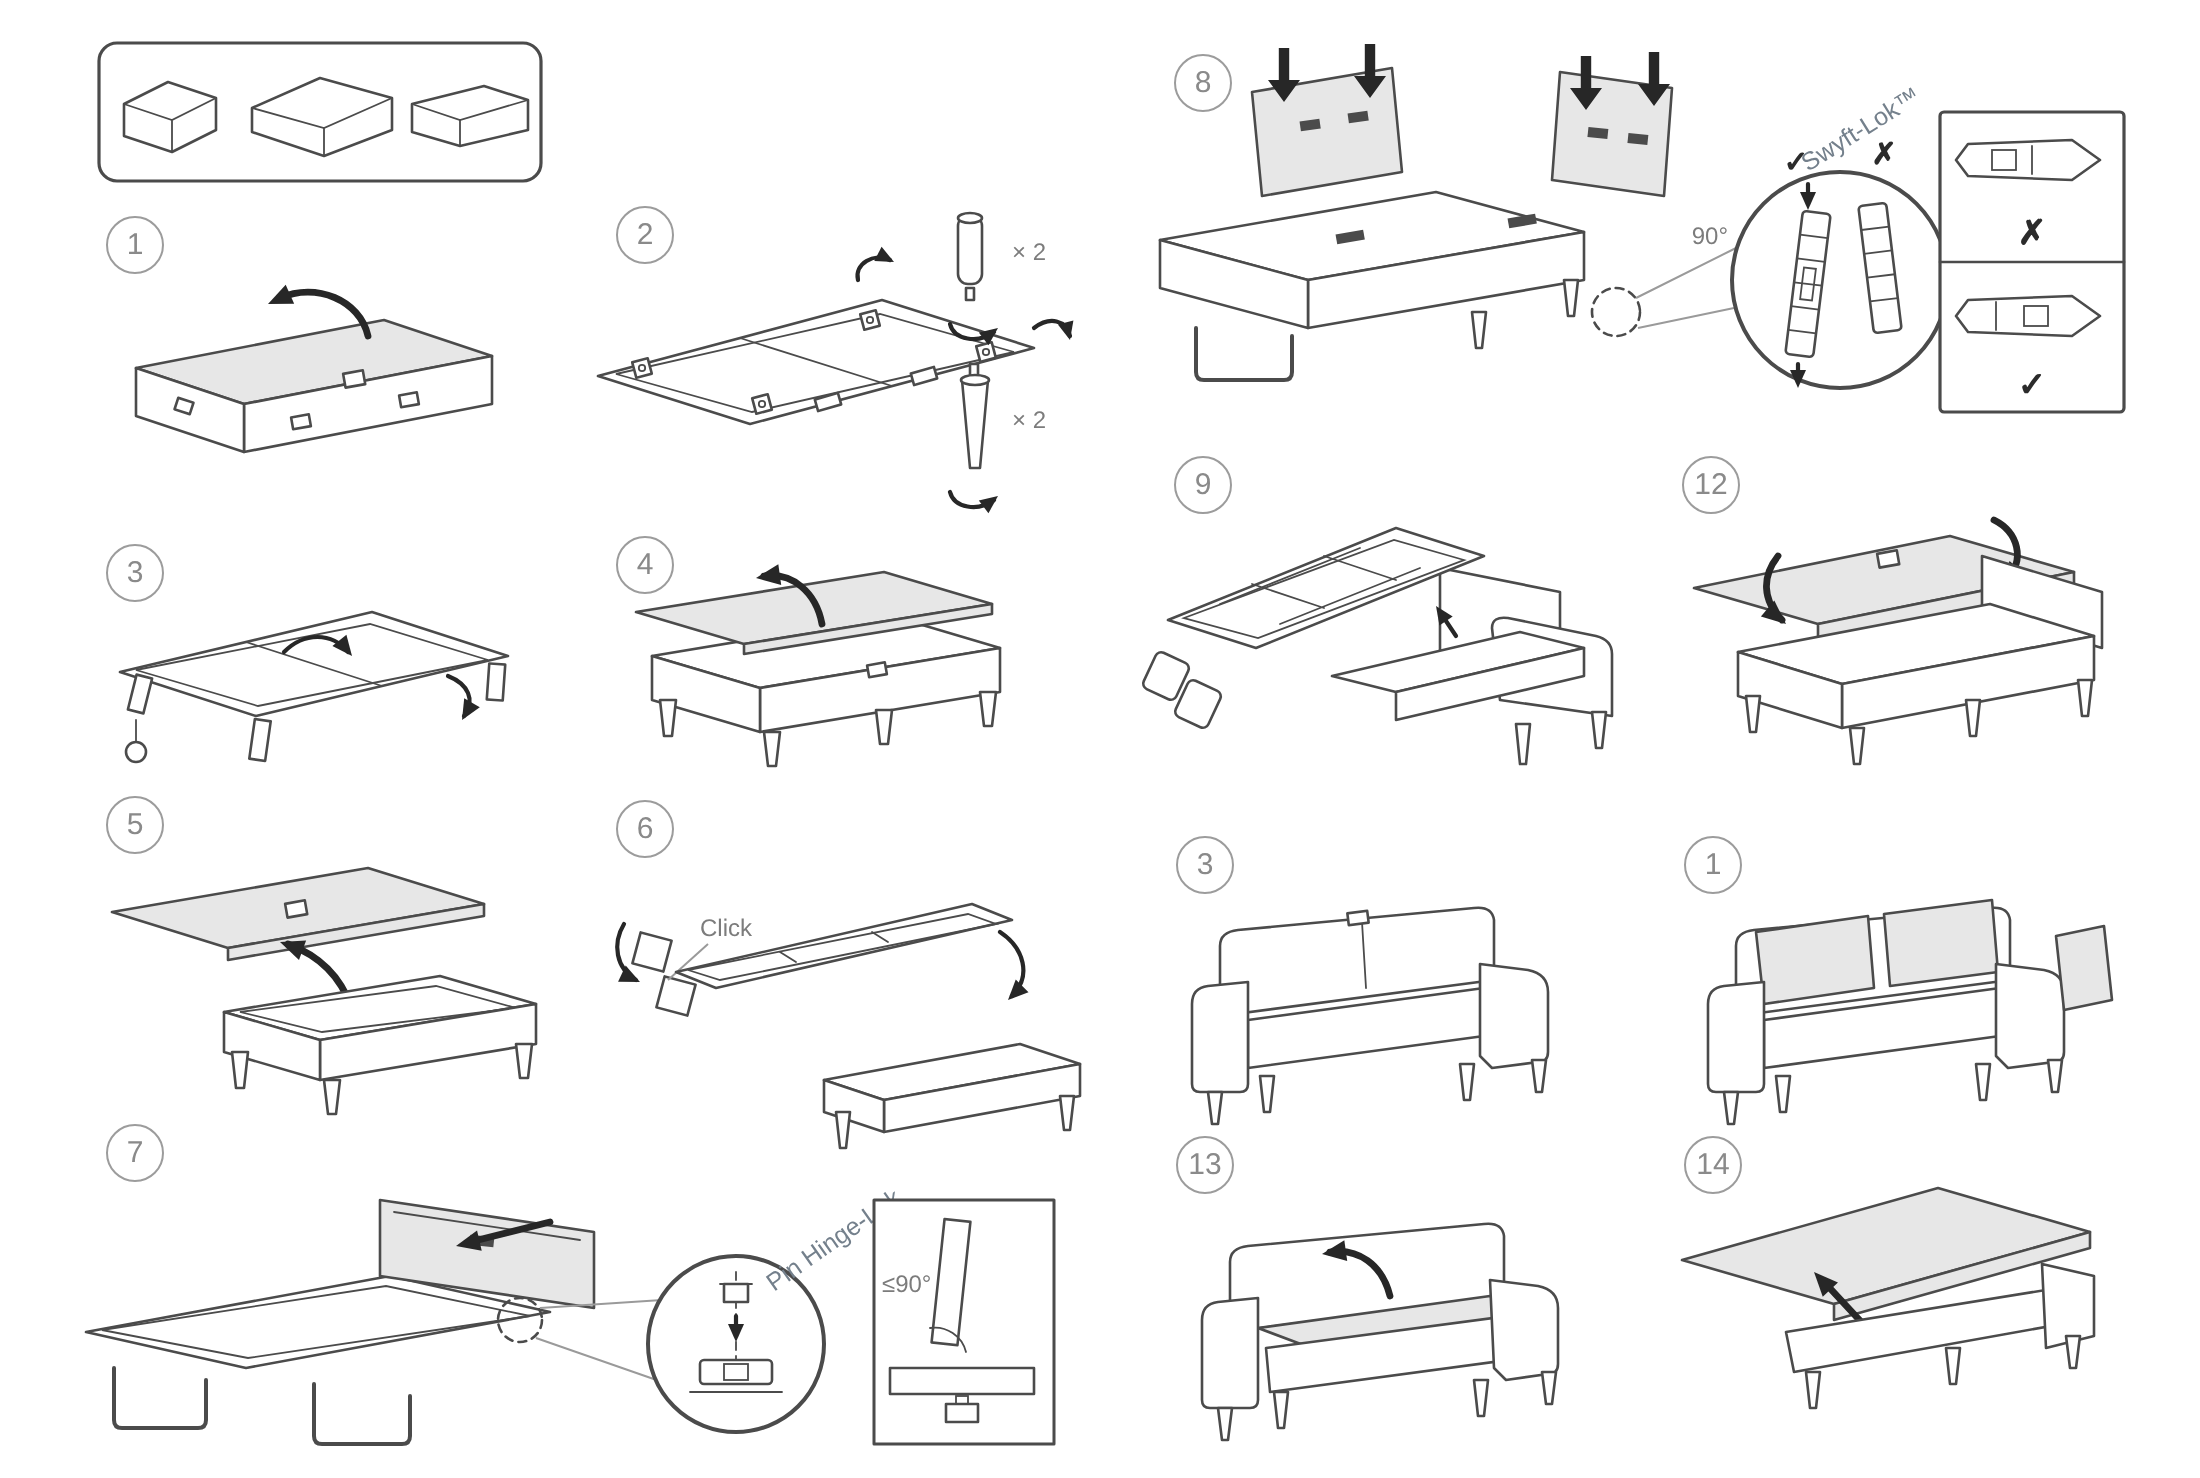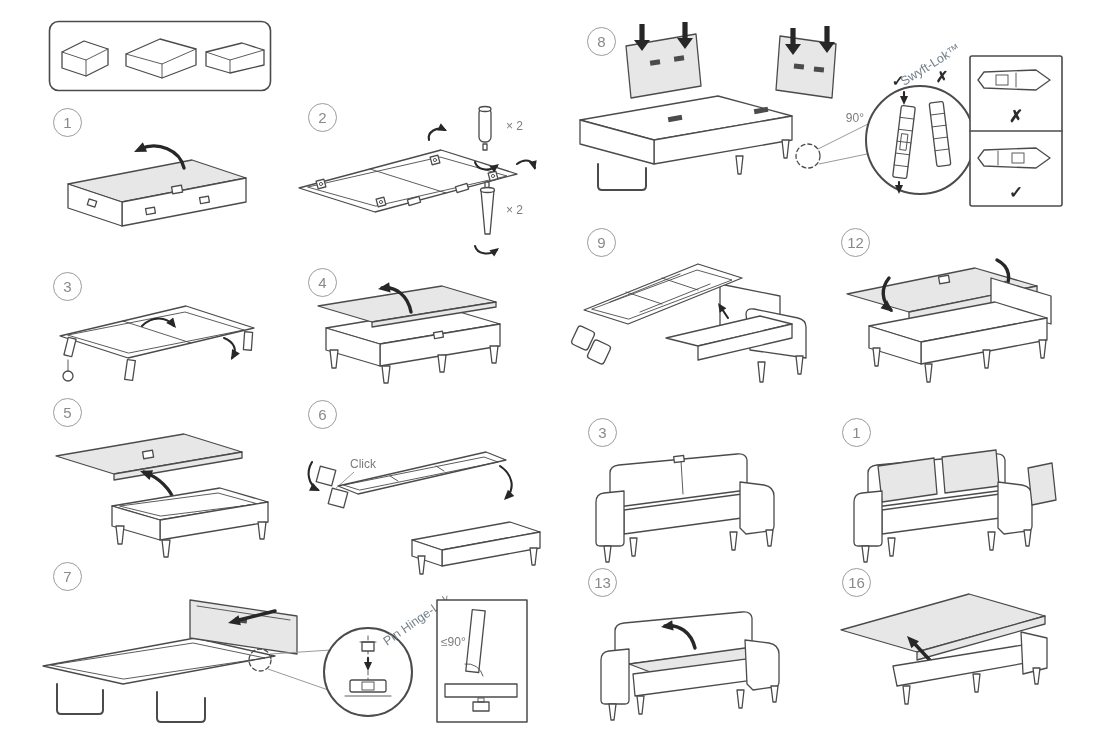--- a/index.html
+++ b/index.html
@@ -64,21 +64,21 @@
   <div class="stepc" style="left:588px;top:418px">
       <span>3</span>
     </div>
   <div class="stepc" style="left:842px;top:418px">
       <span>1</span>
     </div>
   <div class="stepc" style="left:588px;top:568px">
       <span>13</span>
     </div>
   <div class="stepc" style="left:842px;top:568px">
-      <span>16</span>
+      <span>14</span>
     </div>
 
   <svg class="il" style="left:48px;top:20px" width="224" height="72">
     <rect x="1.5" y="1.5" width="221" height="69" rx="9" class="fw" style="stroke-width:1.6"></rect>
     <g>
       <path class="fw" d="M14,32 L36,21 L60,29 L60,45 L38,56 L14,48 Z"></path>
       <path class="tn" d="M14,32 L38,40 L60,29 M38,40 L38,56"></path>
     </g>
     <g>
       <path class="fw" d="M78,34 L112,19 L148,29 L148,45 L114,58 L78,46 Z"></path>

